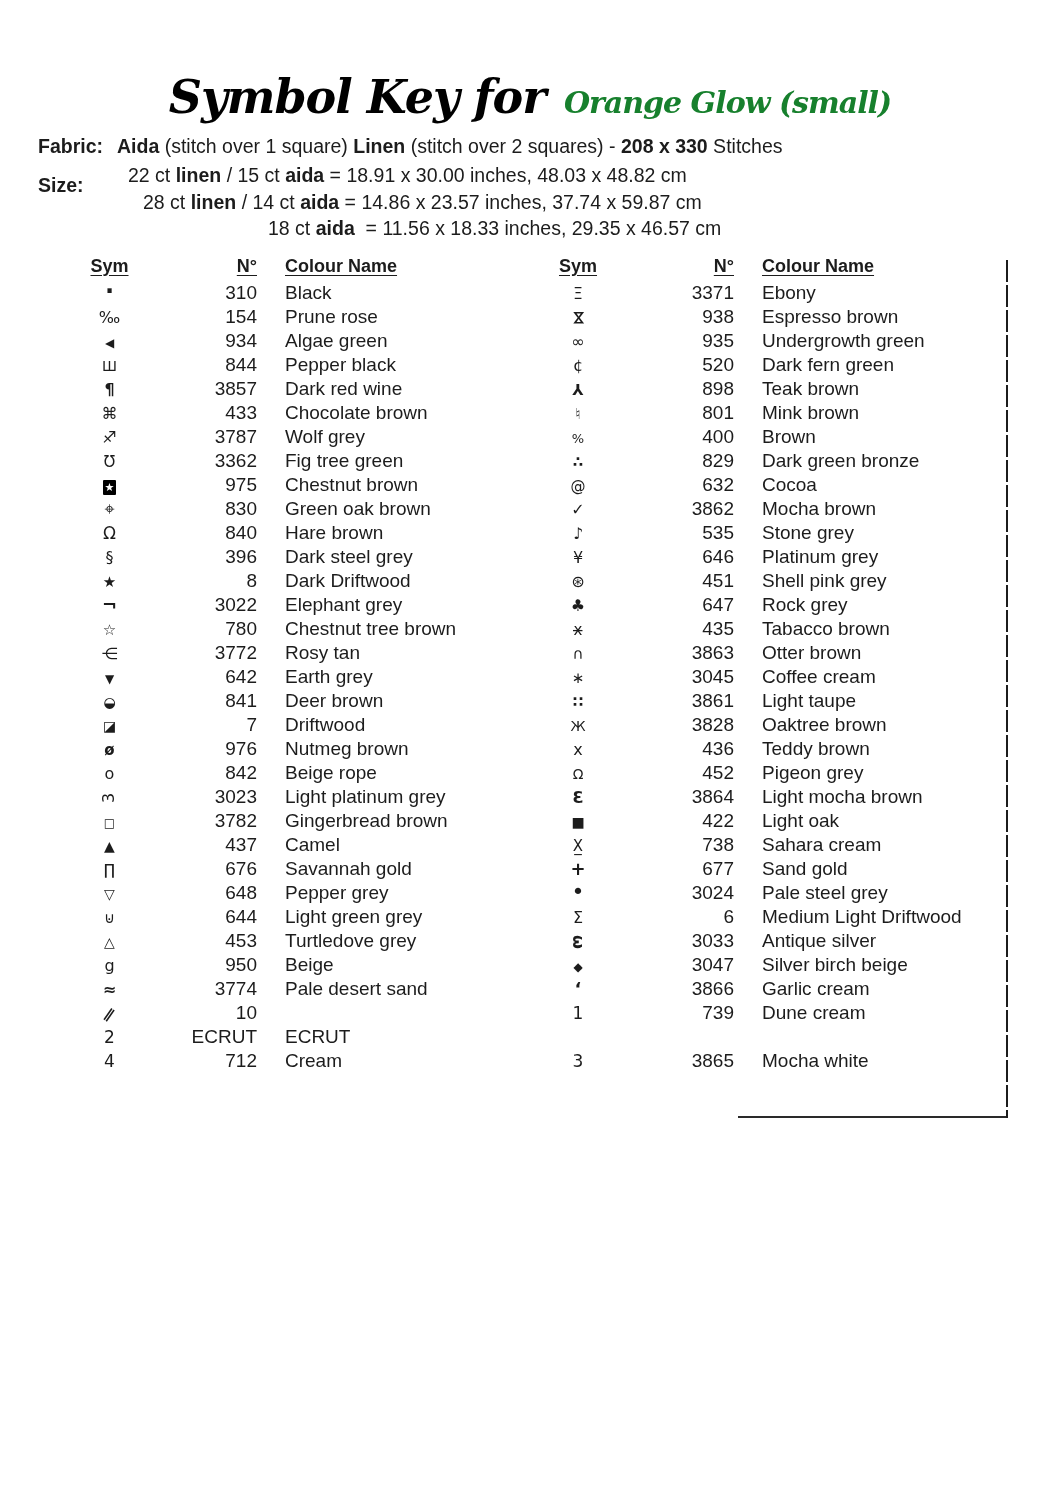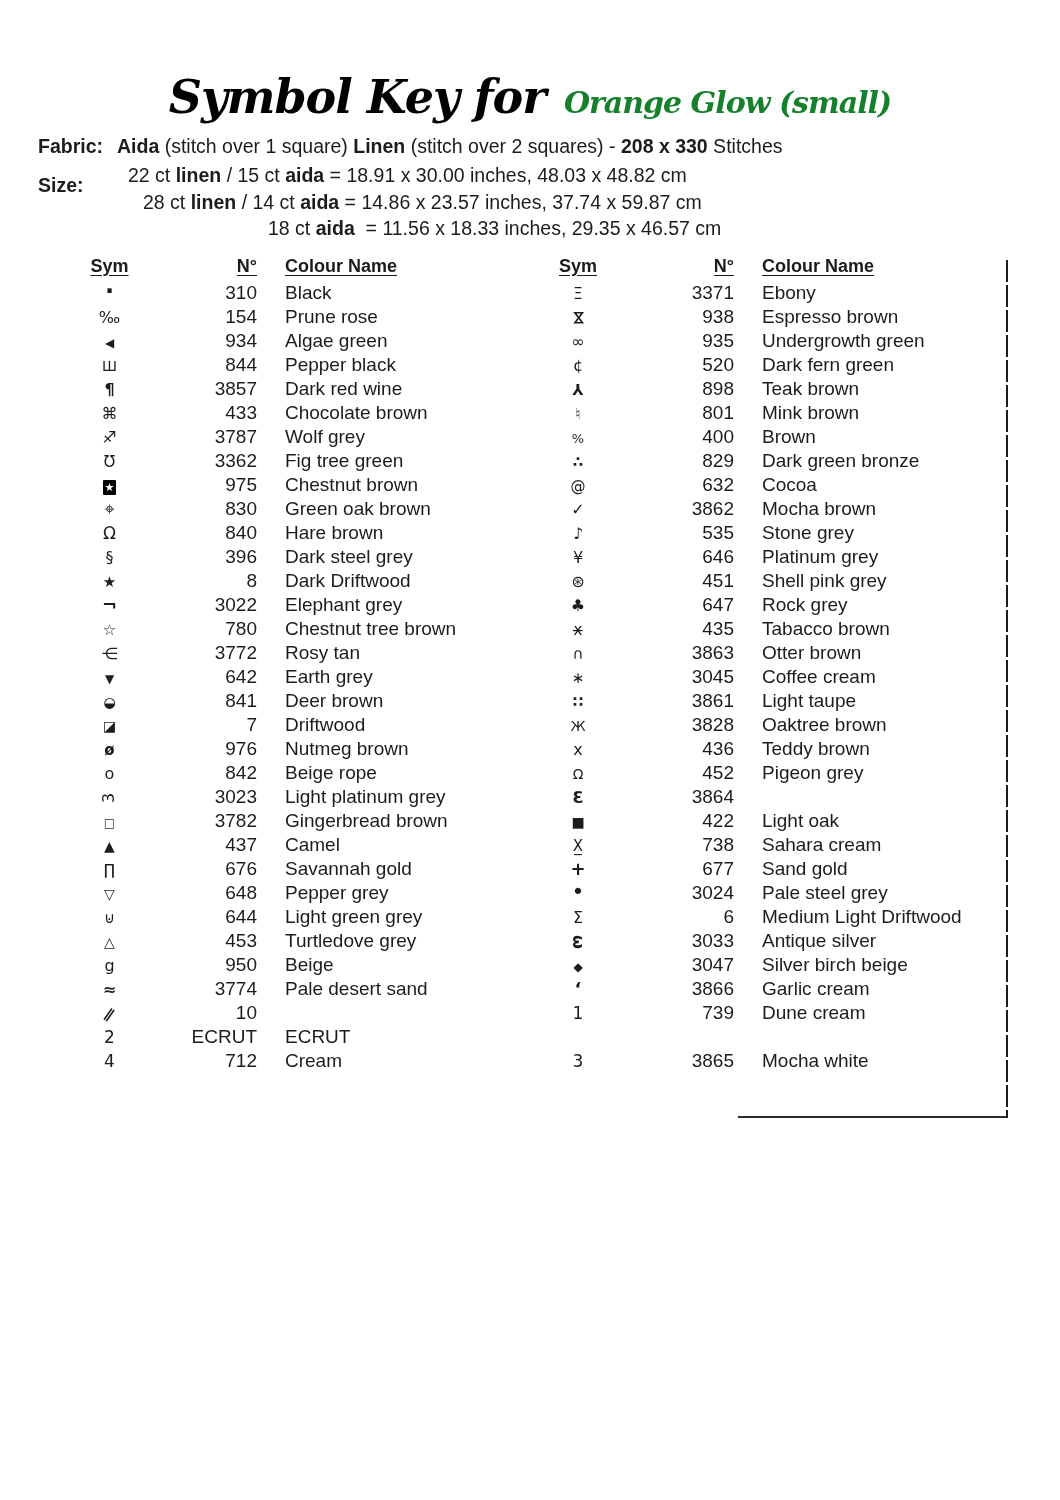--- a/index.html
+++ b/index.html
@@ -414,20 +414,21 @@
 
             <div class="row">
               <span class="sym-cell"><span class="sym" style="font-size: 14px;">Ω</span></span>
               <span class="num">452</span>
               <span class="name">Pigeon grey</span>
             </div>
 
             <div class="row">
               <span class="sym-cell"><span class="sym b" style="font-size: 16px;">Ɛ</span></span>
               <span class="num">3864</span>
+              <span class="name">Light mocha brown</span>
             </div>
 
             <div class="row">
               <span class="sym-cell"><span class="sym" style="font-size: 14px;">■</span></span>
               <span class="num">422</span>
               <span class="name">Light oak</span>
             </div>
 
             <div class="row">
               <span class="sym-cell"><span class="sym" style="font-size: 15px;">X̲</span></span>

